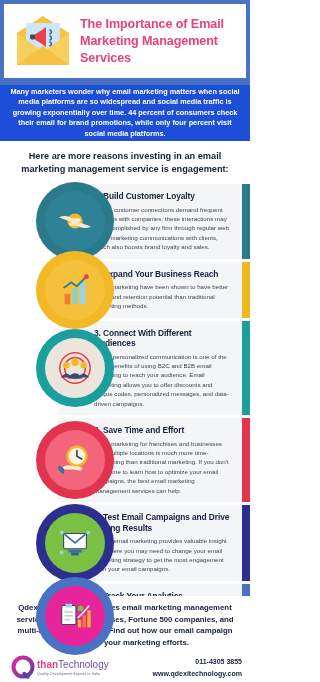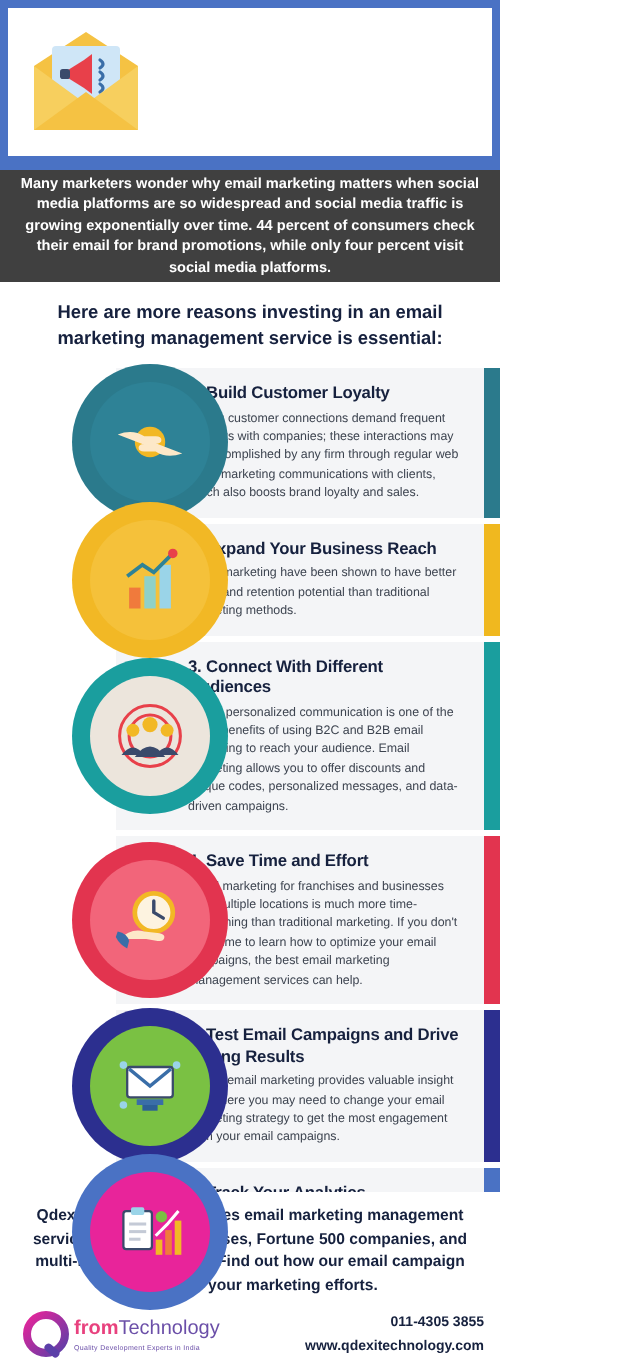--- a/index.html
+++ b/index.html
@@ -36,21 +36,21 @@
     line-height: 1.35;
     letter-spacing: -0.1px;
     padding-left: 6px;
     padding-right: 4px;
   }
 
   
   .intro-band {
     position: absolute; top: 85px; left: 0;
     width: 250px; height: 56px;
-    background: #404040;
+    background: #1d4ed8;
     display: flex; align-items: center; justify-content: center;
   }
   .intro-text {
     color: #ffffff;
     font-size: 7.3px;
     font-weight: bold;
     line-height: 1.42;
     text-align: center;
     padding: 0 9px;
   }
@@ -173,28 +173,29 @@
           <path d="M22 22 L30 17 L30 31 L22 26 Z" fill="#e8404a"></path>
           <rect x="18" y="21.5" width="5" height="5" rx="1.4" fill="#3a4a6b"></rect>
           <path d="M30 17 L34 14 L34 34 L30 31 Z" fill="#e8404a"></path>
           <path d="M38 17 q3 2 0 4" stroke="#3a6ea8" stroke-width="1.6" fill="none" stroke-linecap="round"></path>
           <path d="M38 23 q3 2 0 4" stroke="#3a6ea8" stroke-width="1.6" fill="none" stroke-linecap="round"></path>
           <path d="M38 29 q3 2 0 4" stroke="#3a6ea8" stroke-width="1.6" fill="none" stroke-linecap="round"></path>
           <path d="M5 20 L31 39 L57 20 L57 52 L5 52 Z" fill="#f7cf5e"></path>
           <path d="M5 52 L31 33 L57 52 Z" fill="#f5c243"></path>
         </svg>
       </div>
+      <div class="header-title">The Importance of Email Marketing Management Services</div>
     </div>
   </div>
 
   <div class="intro-band">
     <div class="intro-text">Many marketers wonder why email marketing matters when social media platforms are so widespread and social media traffic is growing exponentially over time. 44 percent of consumers check their email for brand promotions, while only four percent visit social media platforms.</div>
   </div>
 
-  <div class="subhead">Here are more reasons investing in an email marketing management service is essential:</div>
+  <div class="subhead">Here are more reasons investing in an email marketing management service is engagement:</div>
 
   <div class="list">
 
     <div class="row">
       <div class="card">
         <div class="circle-wrap">
           <div class="ring" style="background:#2b7a8c"></div>
           <div class="inner" style="background:#2e8296">
             <svg viewBox="0 0 40 40">
               <circle cx="20" cy="20" r="8" fill="#f2b825"></circle>
@@ -331,21 +332,21 @@
                 <stop offset="0%" stop-color="#e8249a"></stop>
                 <stop offset="100%" stop-color="#5b3fa8"></stop>
               </linearGradient>
             </defs>
             <circle cx="13" cy="12" r="9.5" fill="none" stroke="url(#qg)" stroke-width="4"></circle>
             <rect x="14" y="16" width="8.5" height="4" rx="2" transform="rotate(40 14 16)" fill="#5b3fa8"></rect>
           </svg>
         </div>
         <div class="logo-txt">
           <div class="logo-name">
-            <span class="a">from</span><span class="b">Technology</span>
+            <span class="a">than</span><span class="b">Technology</span>
           </div>
           <div class="logo-tag">Quality Development Experts in India</div>
         </div>
       </div>
       <div class="contact">
         <div>011-4305 3855</div>
         <div>www.qdexitechnology.com</div>
       </div>
     </div>
   </div>

